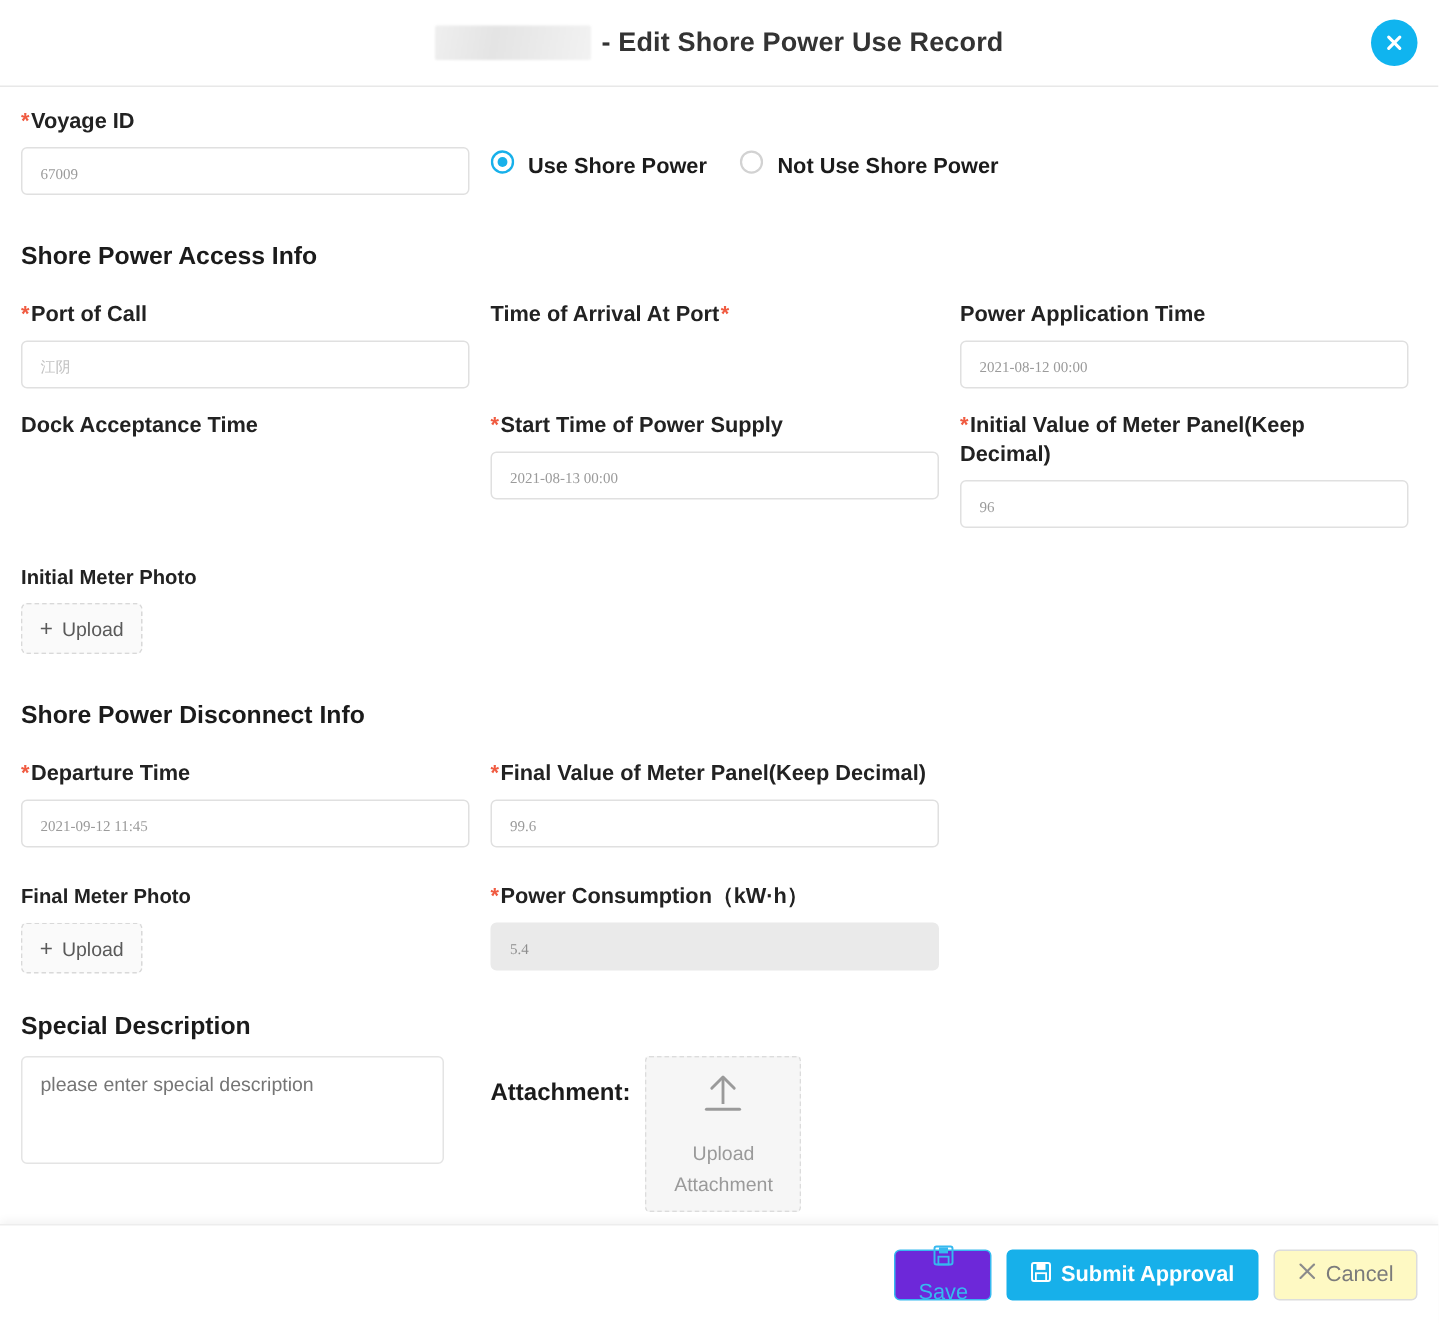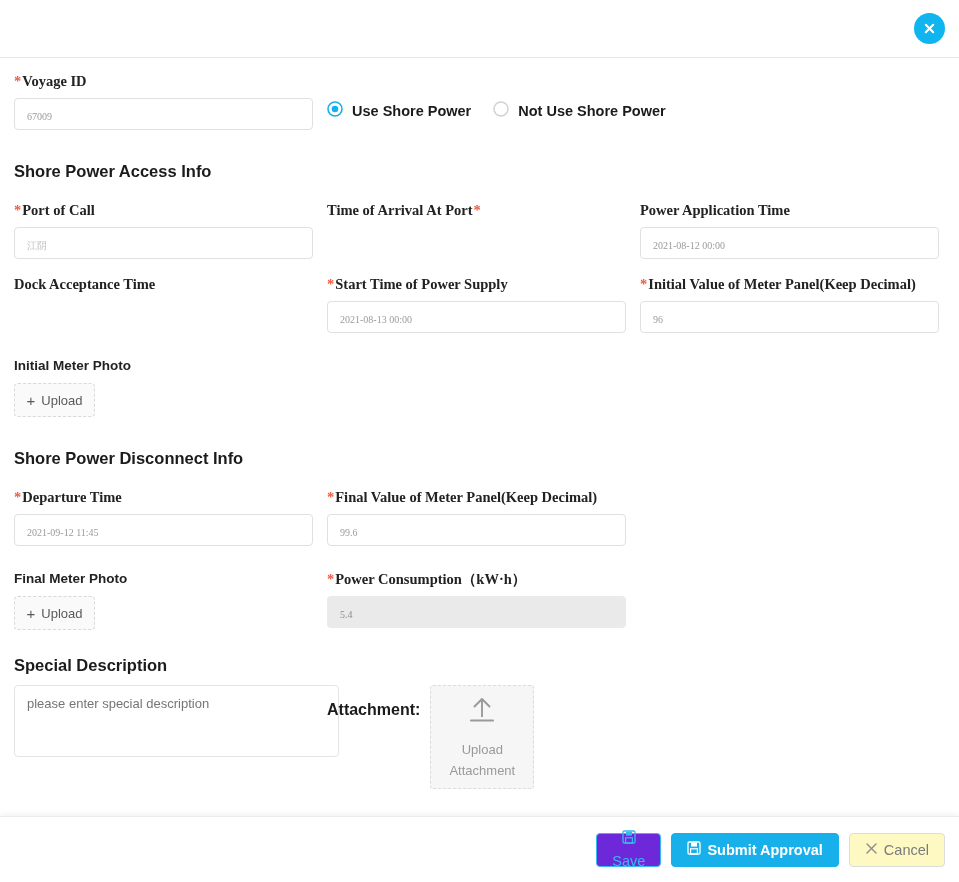--- a/index.html
+++ b/index.html
@@ -106,21 +106,20 @@
     flex: 0 0 299px;
   }
 
   .field-label {
     font-size: 14.5px;
     font-weight: bold;
     color: #222222;
     line-height: 19px;
     margin-bottom: 7px;
     white-space: normal;
-    font-family: Liberation Serif, serif;
   }
   .req { color: #f05b41; font-weight: bold; margin-right: 1px; }
   .req.after { margin-right: 0; margin-left: 1px; }
 
   .input {
     width: 299px;
     height: 32px;
     box-sizing: border-box;
     border: 1px solid #e0e0e0;
     border-radius: 4px;
@@ -178,21 +177,21 @@
   .annotation {
     color: #f5403d;
     font-size: 16.5px;
     font-weight: bold;
     line-height: 27px;
     max-width: 700px;
   }
 
   
   .textarea {
-    width: 325px;
+    width: 282px;
     height: 72px;
     box-sizing: border-box;
     border: 1px solid #e4e4e4;
     border-radius: 4px;
     background: #ffffff;
     padding: 9px 12px;
     font-size: 13px;
     color: #c3c3c3;
     font-family: "Liberation Sans", "DejaVu Sans", sans-serif;
     resize: none;
@@ -280,20 +279,24 @@
   .gap-16 { height: 16px; }
   .gap-10 { height: 10px; }
   .gap-30 { height: 30px; }
 </style>
 </head>
 <body>
 
 <div class="dialog">
 
   <div class="dialog-header">
+    <div class="header-title-wrap">
+      <span class="redacted-block"></span>
+      <span class="header-title-text">- Edit Shore Power Use Record</span>
+    </div>
     <button class="close-btn">
       <span>
         <svg width="17" height="17" viewBox="0 0 17 17">
           <line x1="4.8" y1="4.8" x2="12.2" y2="12.2" stroke="#ffffff" stroke-width="2.1" stroke-linecap="round"></line>
           <line x1="12.2" y1="4.8" x2="4.8" y2="12.2" stroke="#ffffff" stroke-width="2.1" stroke-linecap="round"></line>
         </svg>
       </span>
     </button>
   </div>
 

